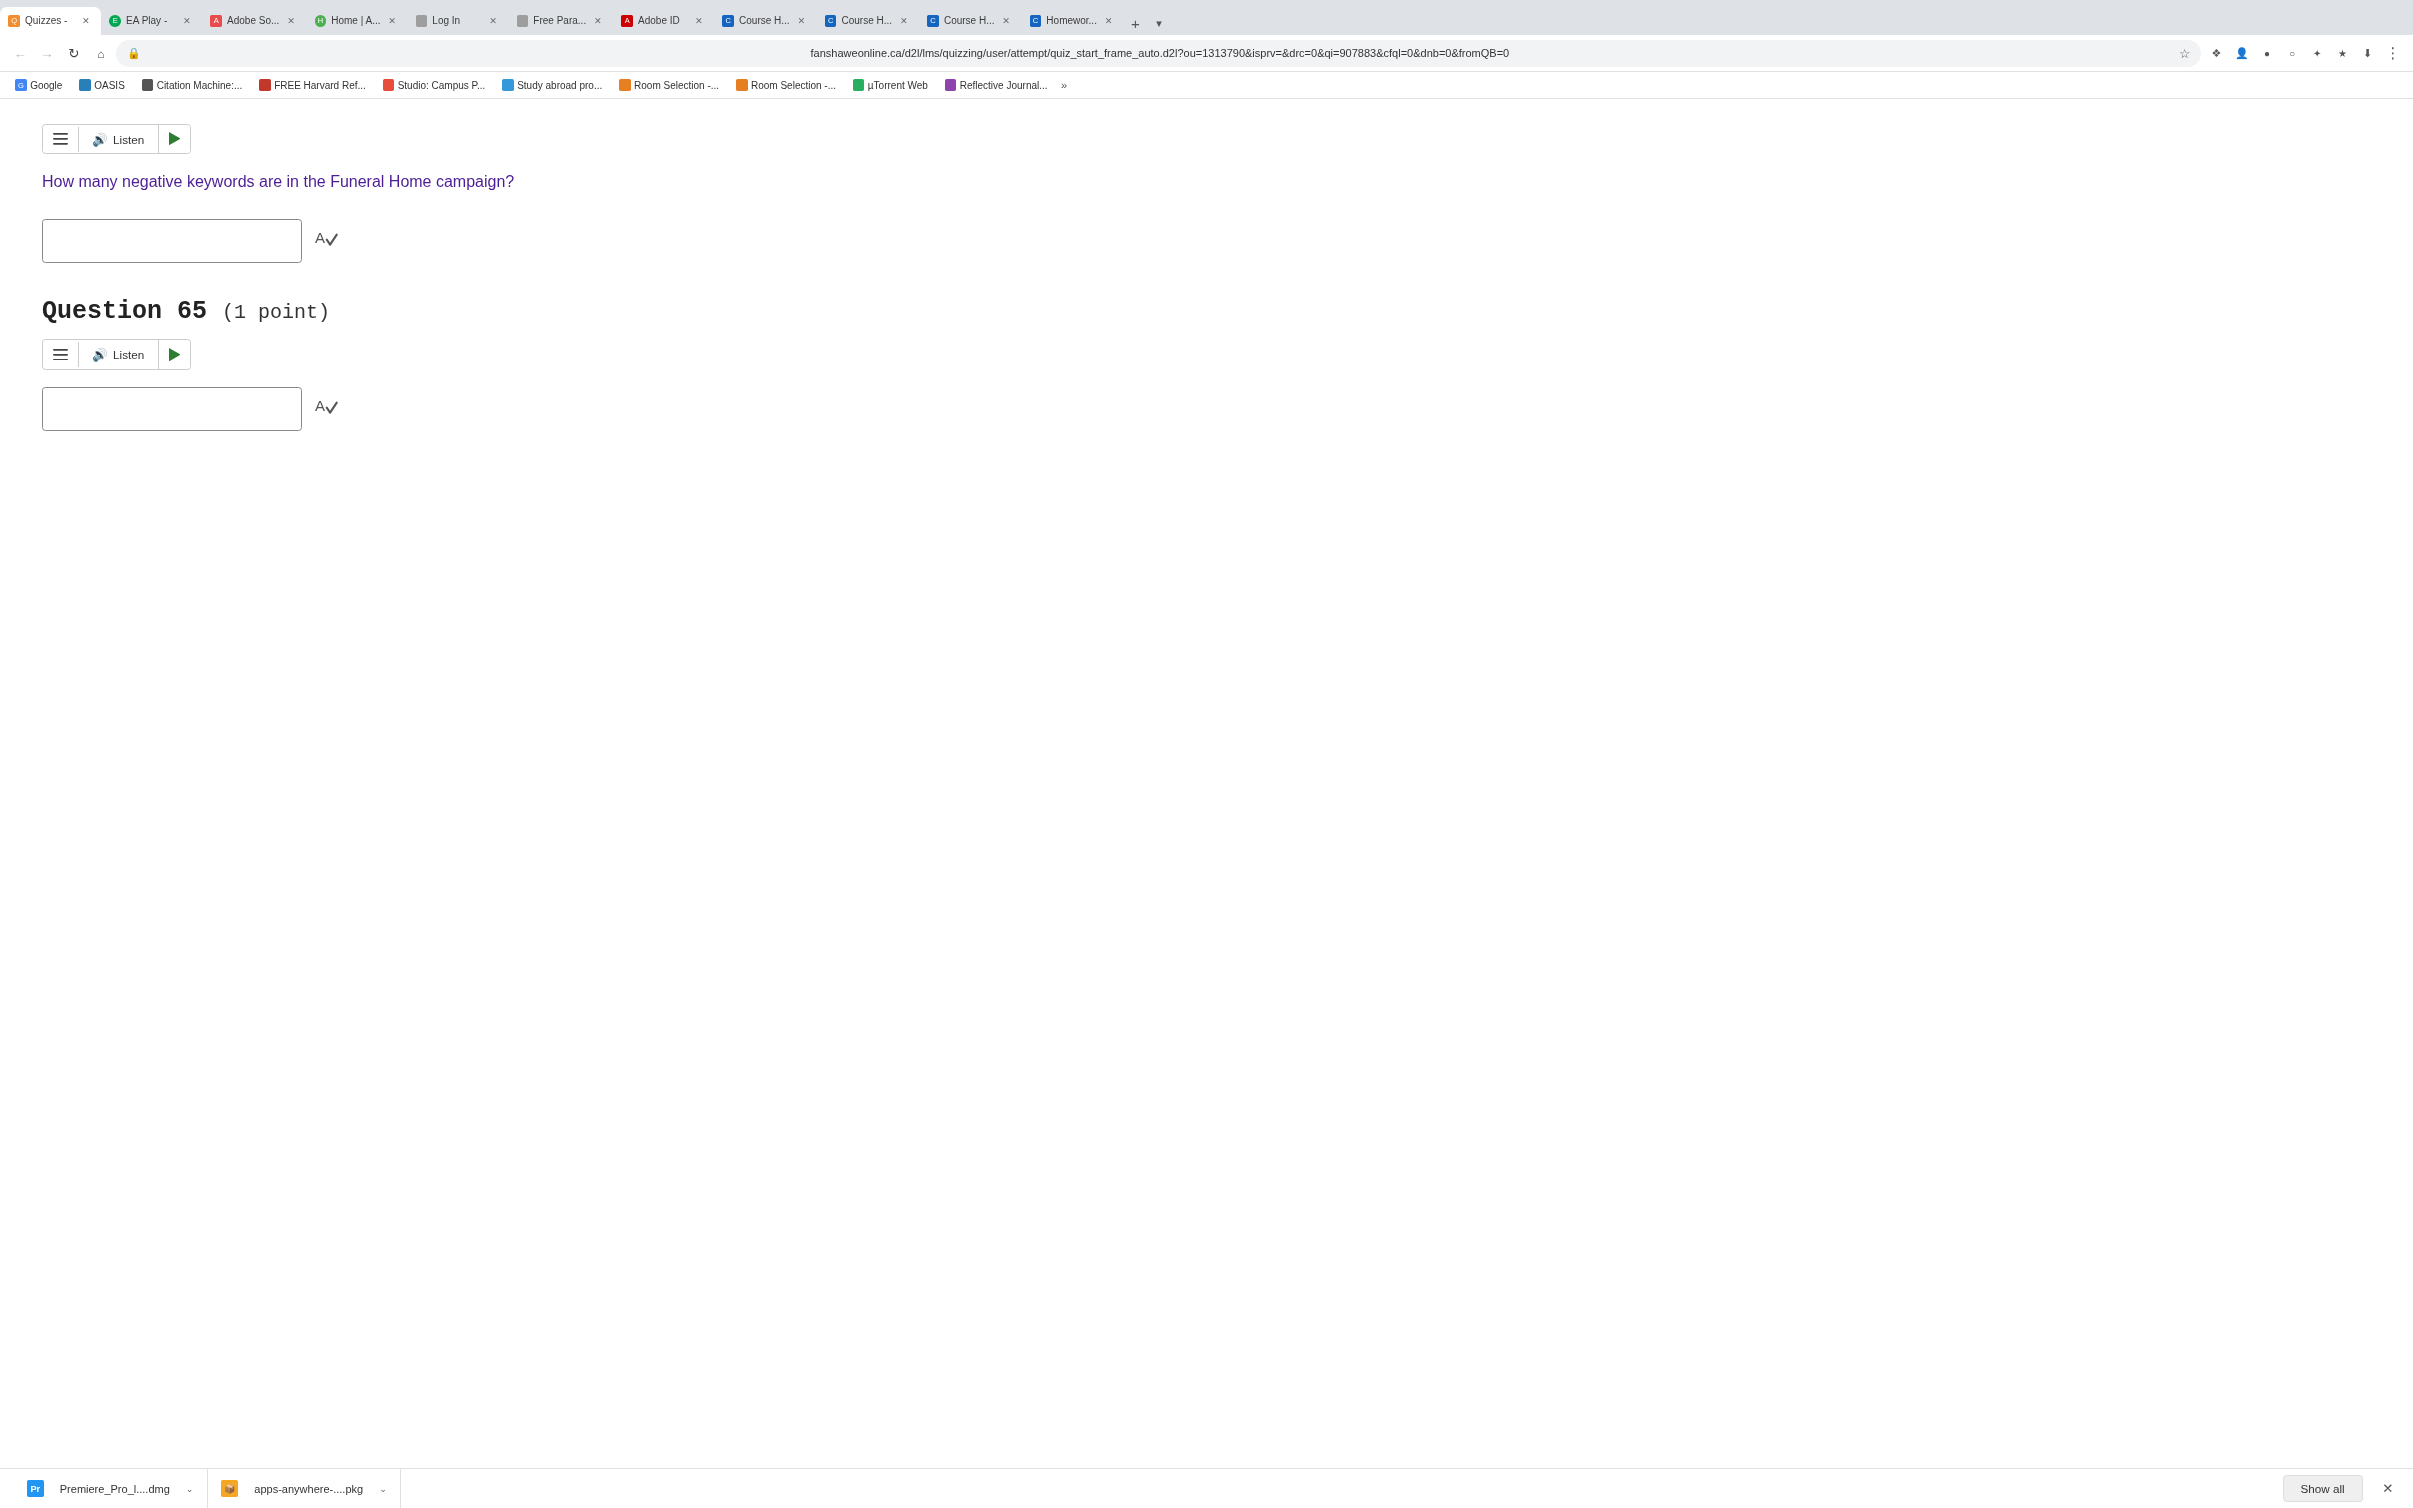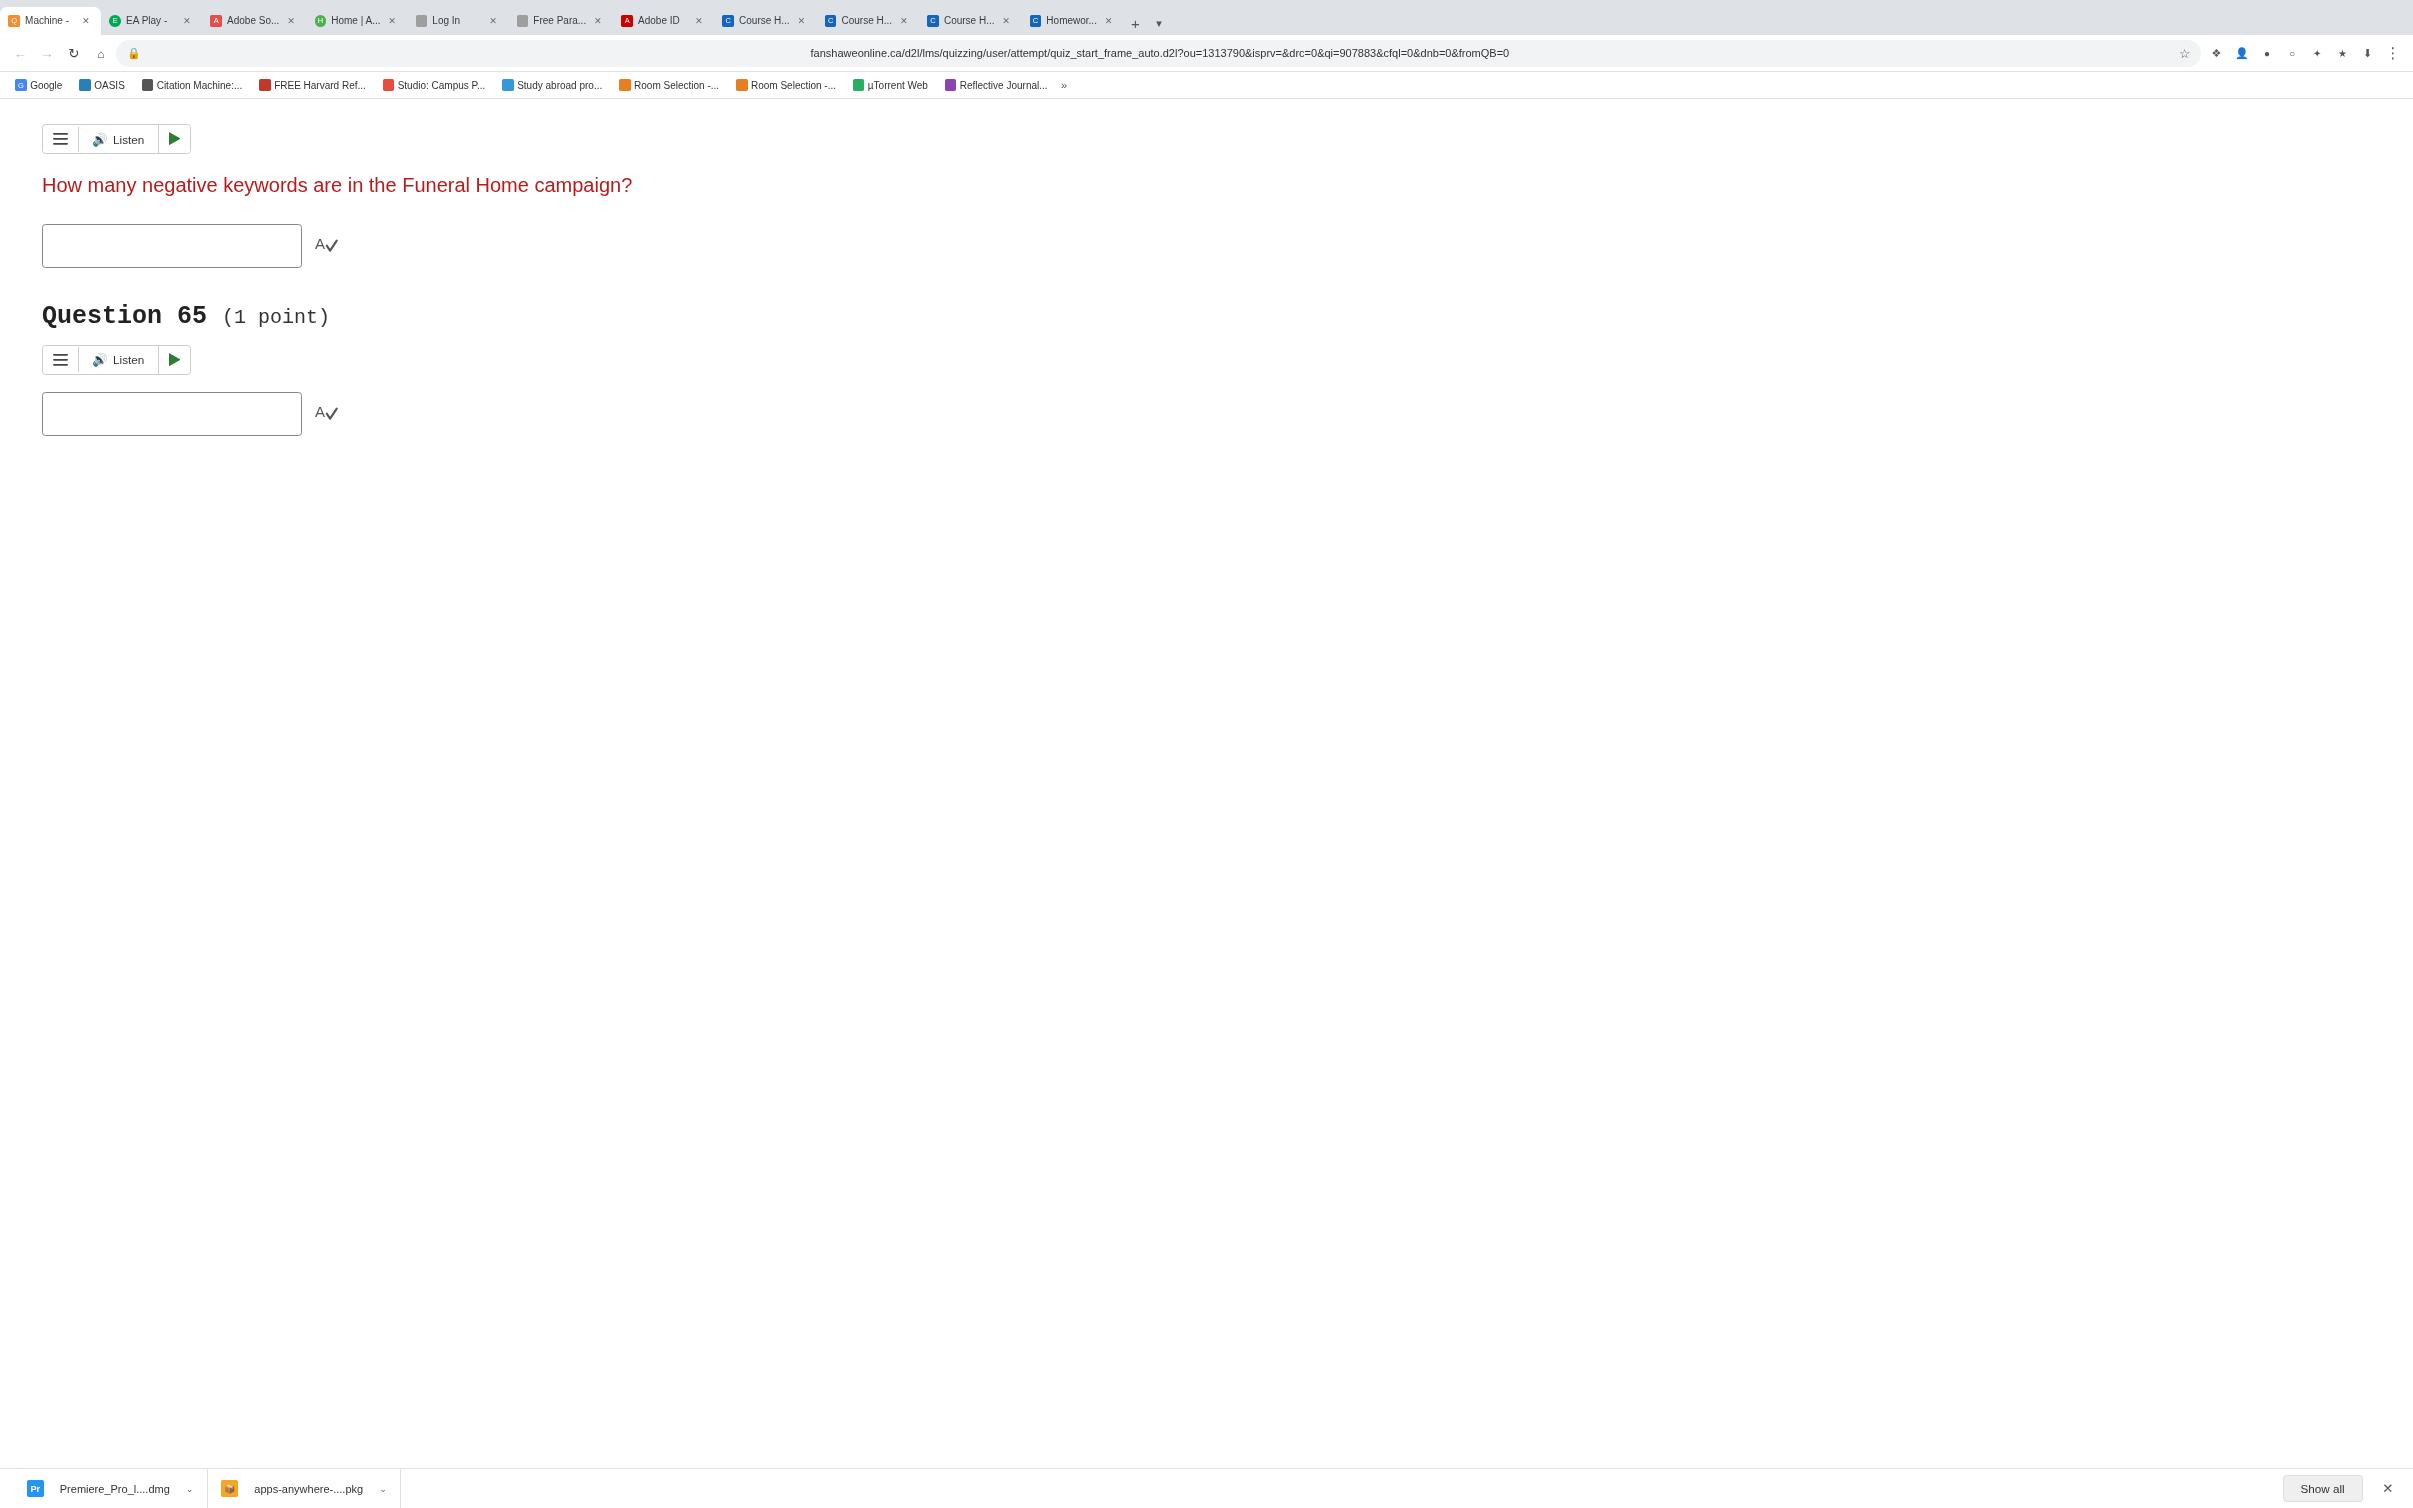--- a/index.html
+++ b/index.html
@@ -221,22 +221,22 @@
       display: flex;
       align-items: center;
       justify-content: center;
       padding: 6.7px 10px;
       cursor: pointer;
       background: #fff;
     }
 
     
     .question-text {
-      font-size: 20px;
-      color: #b91c1c;
+      font-size: 16px;
+      color: #4c1d95;
       margin-bottom: 25px;
       line-height: 1.4;
     }
 
     
     .answer-area {
       display: flex;
       align-items: center;
       gap: 13.4px;
       margin-bottom: 34px;
@@ -328,21 +328,21 @@
     }
   </style>
 </head>
 <body>
 
 <div class="chrome-frame">
   <div class="tab-bar">
 
     <div class="tab active">
       <span class="tab-favicon" style="background:#f38d2d;border-radius:1.7px;display:inline-flex;align-items:center;justify-content:center;font-size:7.5px;color:#fff;">Q</span>
-      <span>Machine -</span>
+      <span>Quizzes -</span>
       <span class="tab-close">✕</span>
     </div>
 
     <div class="tab">
       <span class="tab-favicon" style="background:#00a651;border-radius:50%;display:inline-flex;align-items:center;justify-content:center;font-size:7.5px;color:#fff;">E</span>
       <span>EA Play -</span>
       <span class="tab-close">✕</span>
     </div>
 
     <div class="tab">

